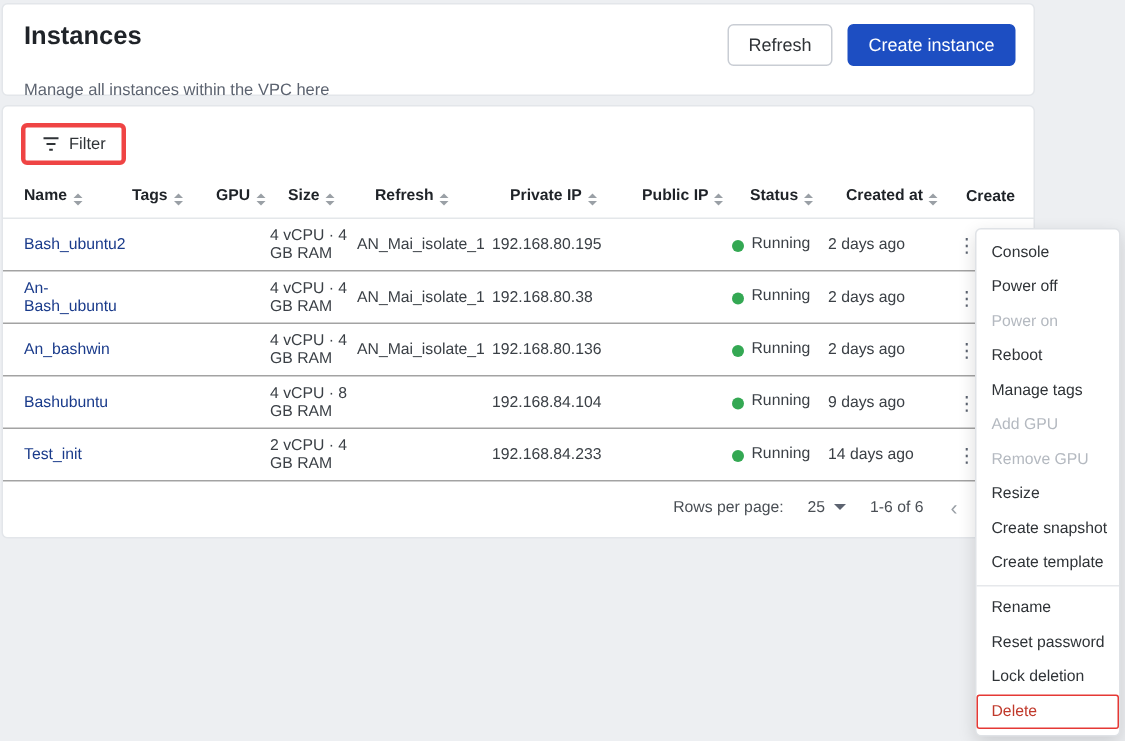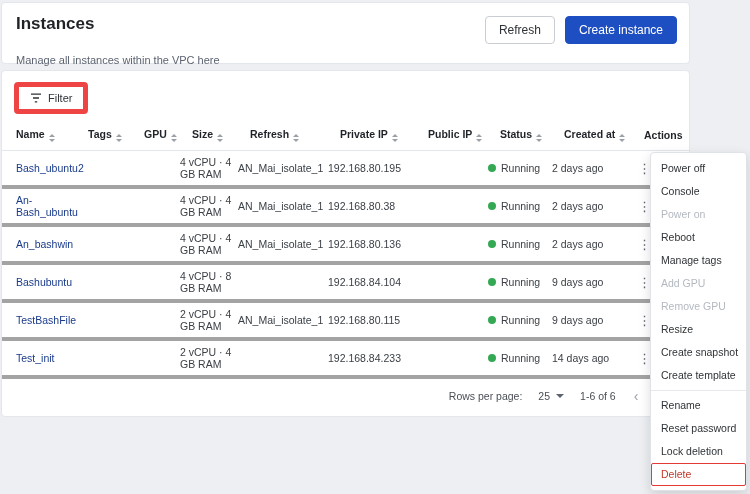--- a/index.html
+++ b/index.html
@@ -19,35 +19,35 @@
   .header-card{top:2px;height:62px;padding:11px 14px}
   .page-title{font-size:17px;font-weight:bold;color:#1f2328}
   .page-subtitle{margin-top:20px;font-size:11px;color:#5c6370}
   .header-actions{position:absolute;top:13px;right:12px;display:flex;gap:10px}
   .btn{font-family:inherit;font-size:12px;border-radius:4px;padding:7px 13px;cursor:pointer;line-height:12px}
   .btn-outline{background:#fff;border:1px solid #c9cdd4;color:#2f3337}
   .btn-primary{background:#1d4ec2;border:1px solid #1d4ec2;color:#fff}
   
   .table-card{top:70px;padding-bottom:2px}
   .filter-row{padding:11px 12px 9px}
-  .filter-btn{display:inline-flex;align-items:center;gap:6px;background:#fff;border:5px solid #ef4444;
+  .filter-btn{display:inline-flex;align-items:center;gap:6px;background:#fff;border:3px solid #ef4444;
     border-radius:4px;padding:5px 11px;font-size:11px;color:#2f3337;font-family:inherit;cursor:pointer}
   table{width:100%;border-collapse:collapse;table-layout:fixed}
   th{font-size:10.5px;color:#1f2328;text-align:left;font-weight:bold;
      padding:5px 4px 8px 12px;border-bottom:1px solid #e4e7ea;white-space:nowrap}
   th:first-child,td:first-child{padding-left:14px}
-  td{font-size:10.5px;color:#3b4046;padding:5px 4px 5px 0;border-bottom:4px solid #a3a3a3;
+  td{font-size:10.5px;color:#3b4046;padding:5px 4px 5px 0;border-bottom:1px solid #a3a3a3;
      line-height:12px;vertical-align:middle}
   .sort{display:inline-flex;flex-direction:column;gap:2px;margin-left:4px;vertical-align:1px}
   .sort i{display:block;width:0;height:0;border-left:3px solid transparent;border-right:3px solid transparent}
   .sort .u{border-bottom:3.5px solid #9aa0a6}
   .sort .d{border-top:3.5px solid #9aa0a6}
   .link{color:#1a3b8b;cursor:pointer}
   .nowrap{white-space:nowrap}
-  .status{display:inline-flex;align-items:center;gap:5px;white-space:nowrap}
+  .status{display:inline-flex;align-items:flex-end;gap:5px;white-space:nowrap}
   .dot{width:8px;height:8px;border-radius:50%;background:#34a853;flex:none}
   .kebab{background:none;border:none;font-size:13px;color:#5c6370;cursor:pointer;padding:2px 6px;font-family:inherit}
   .pagination{display:flex;justify-content:flex-end;align-items:flex-start;gap:16px;
      padding:11px 24px 12px;font-size:10.5px;color:#4a4f55}
   .rpp{display:inline-flex;align-items:center;gap:6px;cursor:pointer}
   .caret{width:0;height:0;border-left:4px solid transparent;border-right:4px solid transparent;border-top:4px solid #5c6370}
   .pg-btn{background:none;border:none;font-size:14px;color:#9aa0a6;cursor:pointer;padding:0 2px;font-family:inherit;line-height:12px}
   
   .context-menu{position:absolute;left:650px;top:152px;width:97px;background:#fff;
      border:1px solid #dfe2e6;border-radius:4px;box-shadow:0 4px 12px rgba(0,0,0,.14);
@@ -123,21 +123,21 @@
               <i class="d"></i>
             </span></th>
           <th><span>Status</span><span class="sort">
               <i class="u"></i>
               <i class="d"></i>
             </span></th>
           <th><span>Created at</span><span class="sort">
               <i class="u"></i>
               <i class="d"></i>
             </span></th>
-          <th><span>Actions</span></th>
+          <th><span>Create</span></th>
         </tr>
       </thead>
     <tbody id="tbody">
         <tr>
           <td><span class="link">Bash_ubuntu2</span></td>
           <td></td>
           <td></td>
           <td>4 vCPU · 4 GB RAM</td>
           <td class="nowrap">AN_Mai_isolate_1</td>
           <td class="nowrap">192.168.80.195</td>
@@ -179,35 +179,20 @@
           <td class="nowrap">2 days ago</td>
           <td><button class="kebab">⋮</button></td>
         </tr>
         <tr>
           <td><span class="link">Bashubuntu</span></td>
           <td></td>
           <td></td>
           <td>4 vCPU · 8 GB RAM</td>
           <td class="nowrap"></td>
           <td class="nowrap">192.168.84.104</td>
-          <td></td>
-          <td><span class="status">
-              <span class="dot"></span>
-              <span>Running</span>
-            </span></td>
-          <td class="nowrap">9 days ago</td>
-          <td><button class="kebab">⋮</button></td>
-        </tr>
-        <tr>
-          <td><span class="link">TestBashFile</span></td>
-          <td></td>
-          <td></td>
-          <td>2 vCPU · 4 GB RAM</td>
-          <td class="nowrap">AN_Mai_isolate_1</td>
-          <td class="nowrap">192.168.80.115</td>
           <td></td>
           <td><span class="status">
               <span class="dot"></span>
               <span>Running</span>
             </span></td>
           <td class="nowrap">9 days ago</td>
           <td><button class="kebab">⋮</button></td>
         </tr>
         <tr>
           <td><span class="link">Test_init</span></td>
@@ -232,22 +217,22 @@
       <span>25</span>
       <span class="caret"></span>
     </span>
     <span>1-6 of 6</span>
     <button class="pg-btn">‹</button>
     <button class="pg-btn">›</button>
   </div>
 </section>
 
 <div class="context-menu" id="menu">
+    <div class="menu-item">Console</div>
     <div class="menu-item">Power off</div>
-    <div class="menu-item">Console</div>
     <div class="menu-item disabled">Power on</div>
     <div class="menu-item">Reboot</div>
     <div class="menu-item">Manage tags</div>
     <div class="menu-item disabled">Add GPU</div>
     <div class="menu-item disabled">Remove GPU</div>
     <div class="menu-item">Resize</div>
     <div class="menu-item">Create snapshot</div>
     <div class="menu-item">Create template</div>
     <div class="menu-divider"></div>
     <div class="menu-item">Rename</div>

